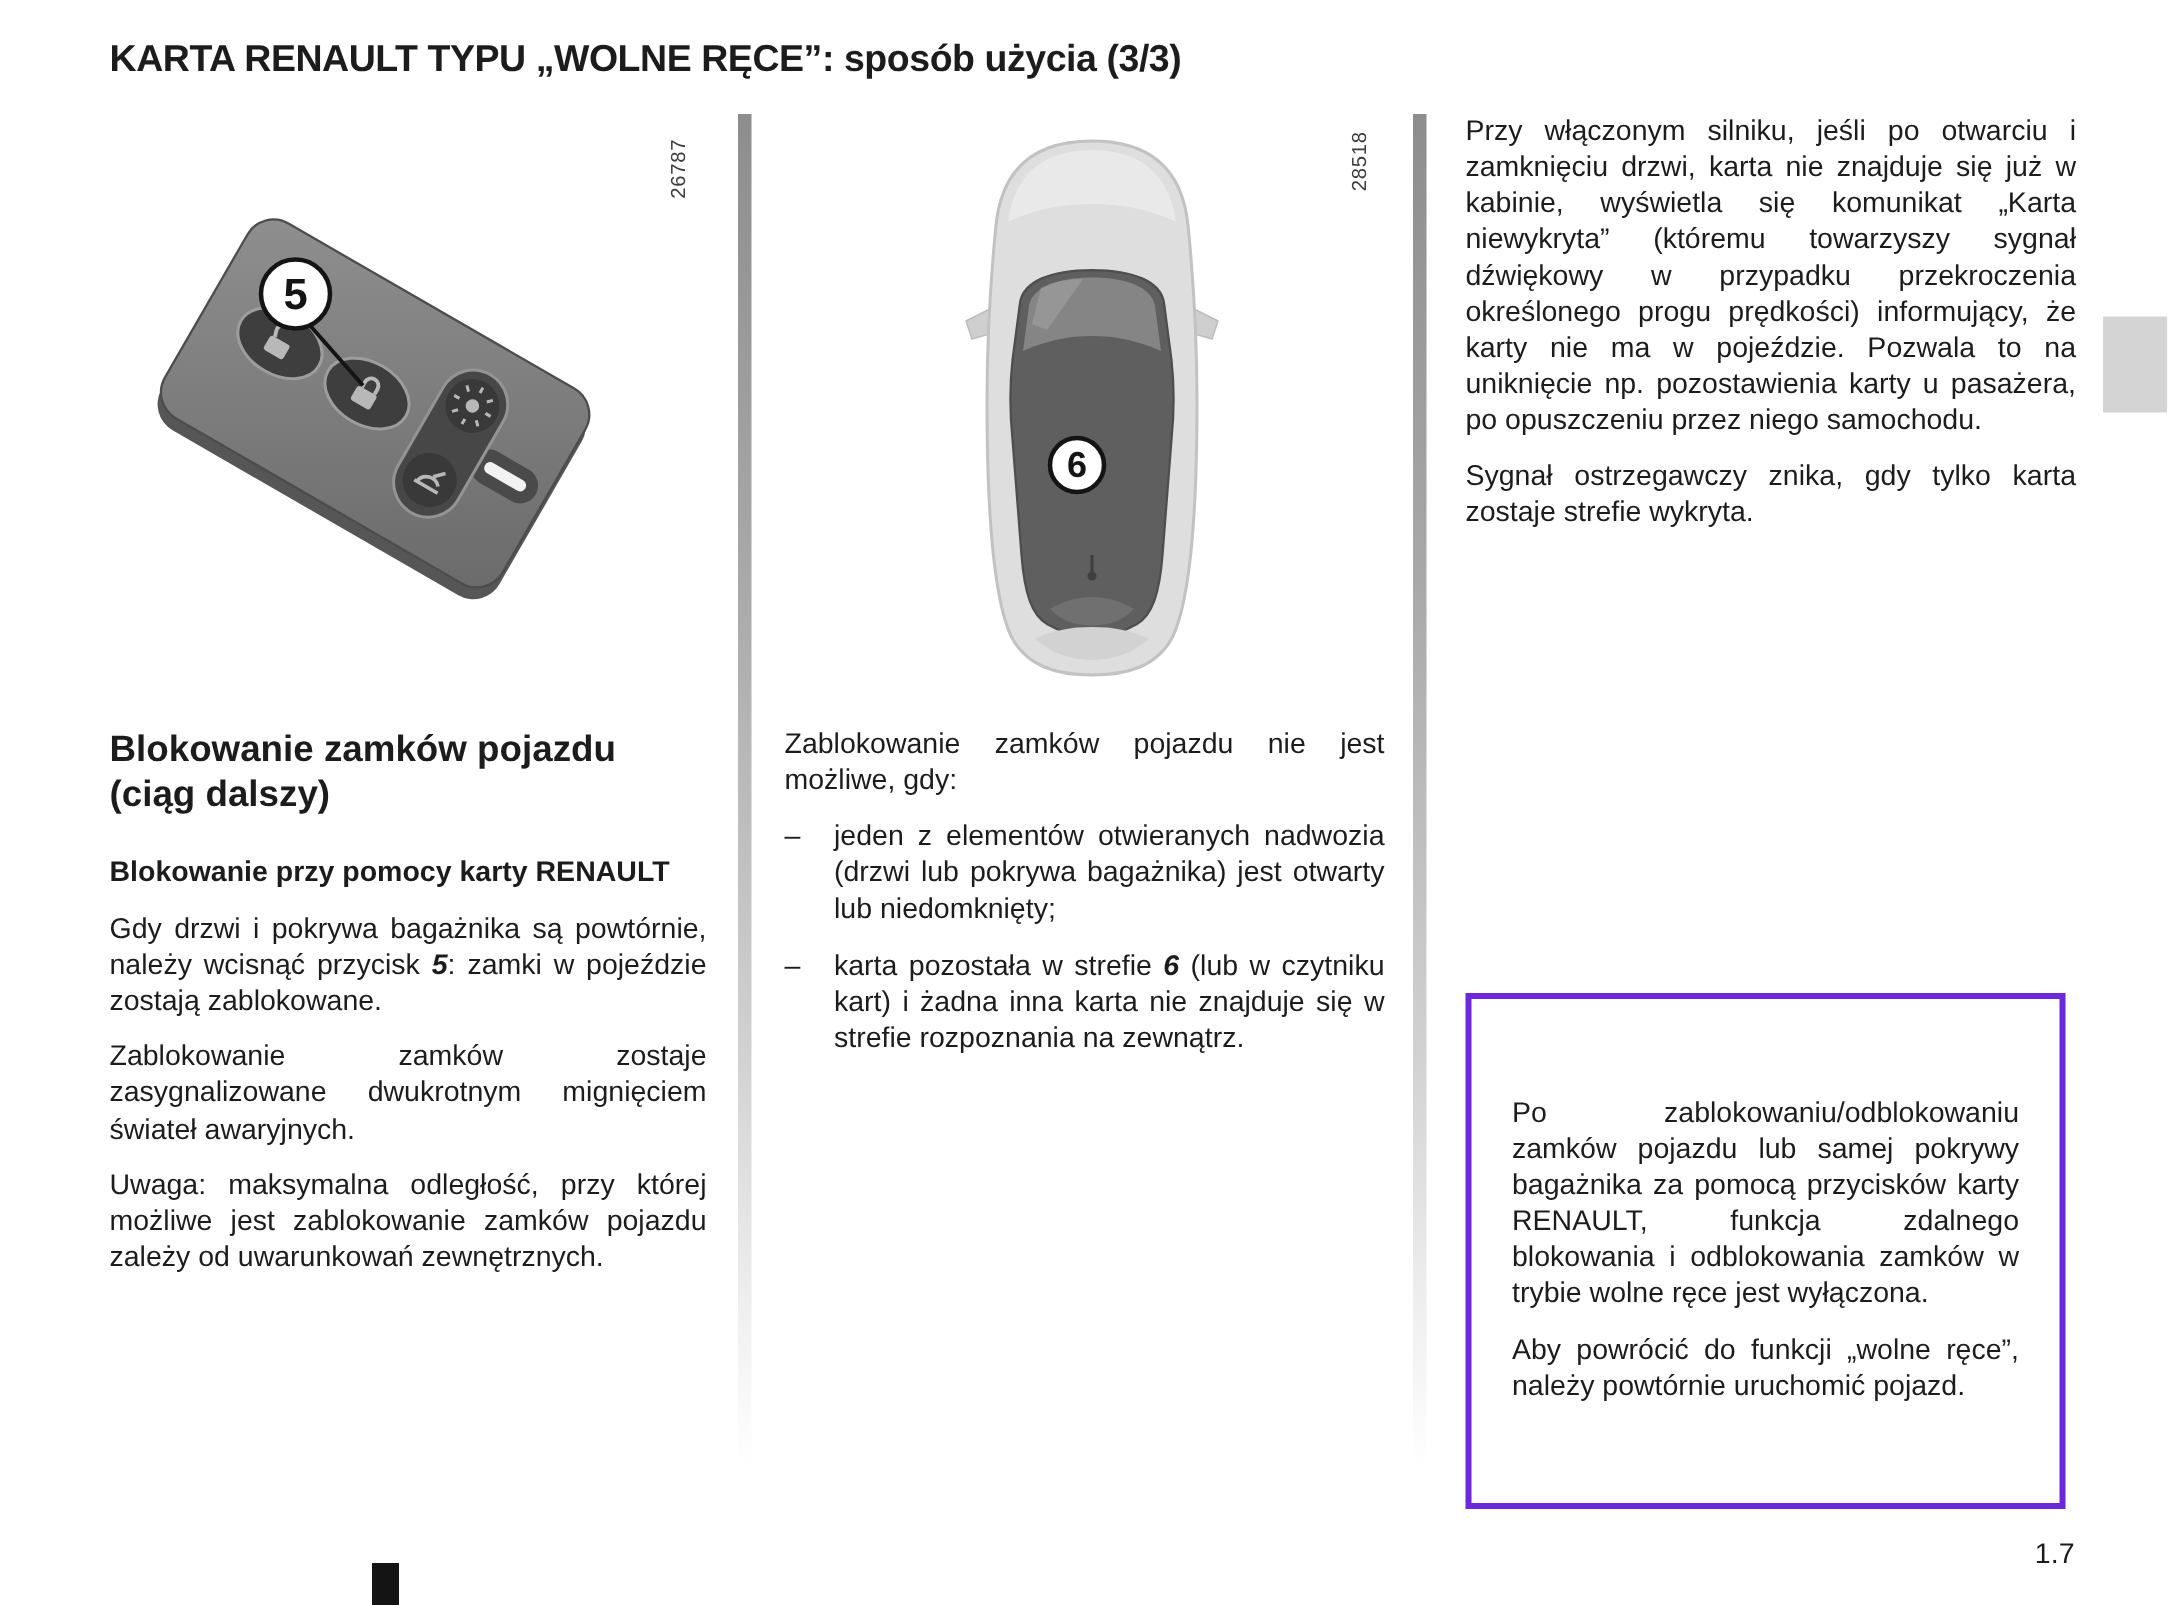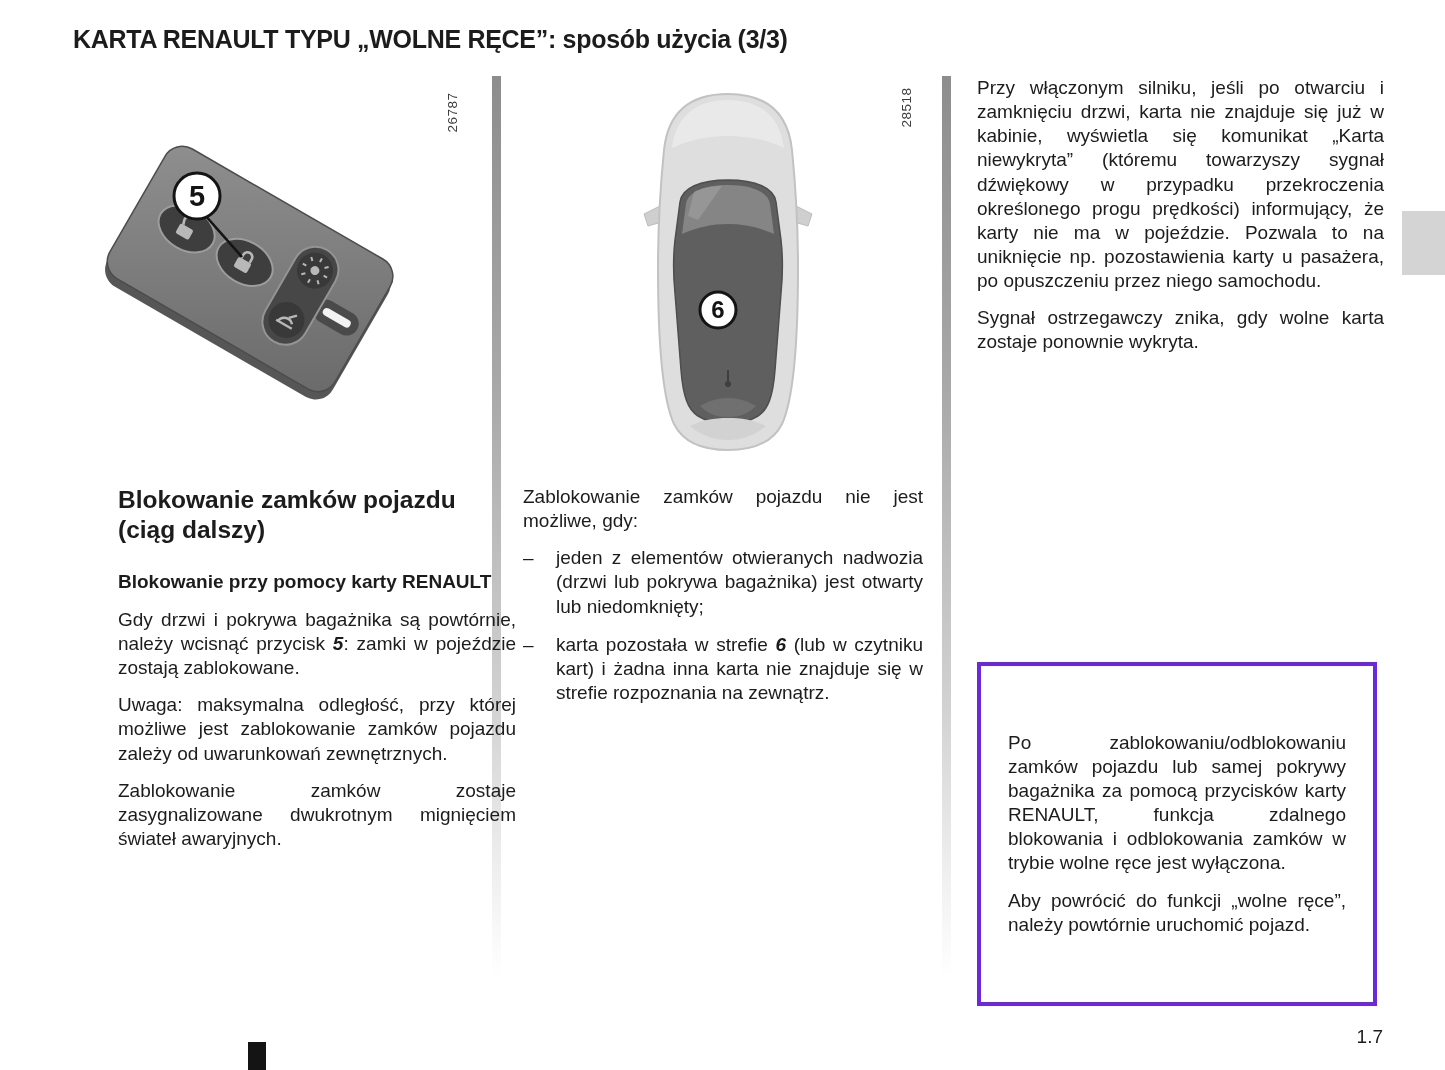--- a/index.html
+++ b/index.html
@@ -6,21 +6,21 @@
   .page {
     position:relative; width:1445px; height:1070px; background:#ffffff;
     font-family:"Liberation Sans", sans-serif; color:#1c1c1c; overflow:hidden;
   }
   .page-title {
     position:absolute; left:73px; top:25px; width:1100px;
     font-size:25px; font-weight:bold; letter-spacing:-0.3px; margin:0;
   }
   .col { position:absolute; font-size:19px; line-height:1.27; }
   .col p { margin:0 0 13px 0; text-align:justify; }
-  .col-left   { left:73px;  top:485px; width:398px;margin-left:45px; }
+  .col-left   { left:73px;  top:485px; width:398px; }
   .col-middle { left:523px; top:485px; width:400px; }
   .col-right  { left:977px; top:76px;  width:407px; }
 
   .h2 {
     font-size:24.5px; font-weight:bold; line-height:1.24; margin:0 0 24px 0;
   }
   .h3 {
     font-size:19px; font-weight:bold; line-height:1.27; margin:0 0 14px 0;
   }
   .bold { font-weight:normal; }
@@ -157,39 +157,39 @@
   </div>
   <span class="fig-code code-car">28518</span>
 
   <div class="sep sep1"></div>
   <div class="sep sep2"></div>
 
   <div class="col col-left">
     <h2 class="h2">Blokowanie zamków pojazdu (ciąg dalszy)</h2>
     <h3 class="h3">Blokowanie przy pomocy karty RENAULT</h3>
     <p><span>Gdy drzwi i pokrywa bagażnika są powtórnie, należy wcisnąć przycisk </span><span class="ref">5</span><span>: zamki w pojeździe zostają zablokowane.</span></p>
+    <p><span>Zablokowanie zamków zostaje zasygnalizowane </span><span class="bold">dwukrotnym mignięciem</span><span> świateł awaryjnych.</span></p>
     <p><span class="bold">Uwaga:</span><span> maksymalna odległość, przy której możliwe jest zablokowanie zamków pojazdu zależy od uwarunkowań zewnętrznych.</span></p>
-    <p><span>Zablokowanie zamków zostaje zasygnalizowane </span><span class="bold">dwukrotnym mignięciem</span><span> świateł awaryjnych.</span></p>
   </div>
 
   <div class="col col-middle">
     <p>Zablokowanie zamków pojazdu nie jest możliwe, gdy:</p>
     <div class="bullet">
       <span class="marker">–</span>
       <span class="btext">jeden z elementów otwieranych nadwozia (drzwi lub pokrywa bagażnika) jest otwarty lub niedomknięty;</span>
     </div>
     <div class="bullet">
       <span class="marker">–</span>
       <span class="btext"><span>karta pozostała w strefie </span><span class="ref">6</span><span> (lub w czytniku kart) i żadna inna karta nie znajduje się w strefie rozpoznania na zewnątrz.</span></span>
     </div>
   </div>
 
   <div class="col col-right">
     <p><span class="bold">Przy włączonym silniku</span><span>, jeśli po otwarciu i zamknięciu drzwi, karta nie znajduje się już w kabinie, wyświetla się komunikat „Karta niewykryta” (któremu towarzyszy sygnał dźwiękowy w przypadku przekroczenia określonego progu prędkości) informujący, że karty nie ma w pojeździe. Pozwala to na uniknięcie np. pozostawienia karty u pasażera, po opuszczeniu przez niego samochodu.</span></p>
-    <p>Sygnał ostrzegawczy znika, gdy wolne karta zostaje ponownie wykryta.</p>
+    <p>Sygnał ostrzegawczy znika, gdy tylko karta zostaje strefie wykryta.</p>
   </div>
 
   <div class="note-box">
     <p>Po zablokowaniu/odblokowaniu zamków pojazdu lub samej pokrywy bagażnika za pomocą przycisków karty RENAULT, funkcja zdalnego blokowania i odblokowania zamków w trybie wolne ręce jest wyłączona.</p>
     <p>Aby powrócić do funkcji „wolne ręce”, należy powtórnie uruchomić pojazd.</p>
   </div>
 
   <div class="page-number">1.7</div>
   <div class="side-tab"></div>
   <div class="print-mark"></div>

